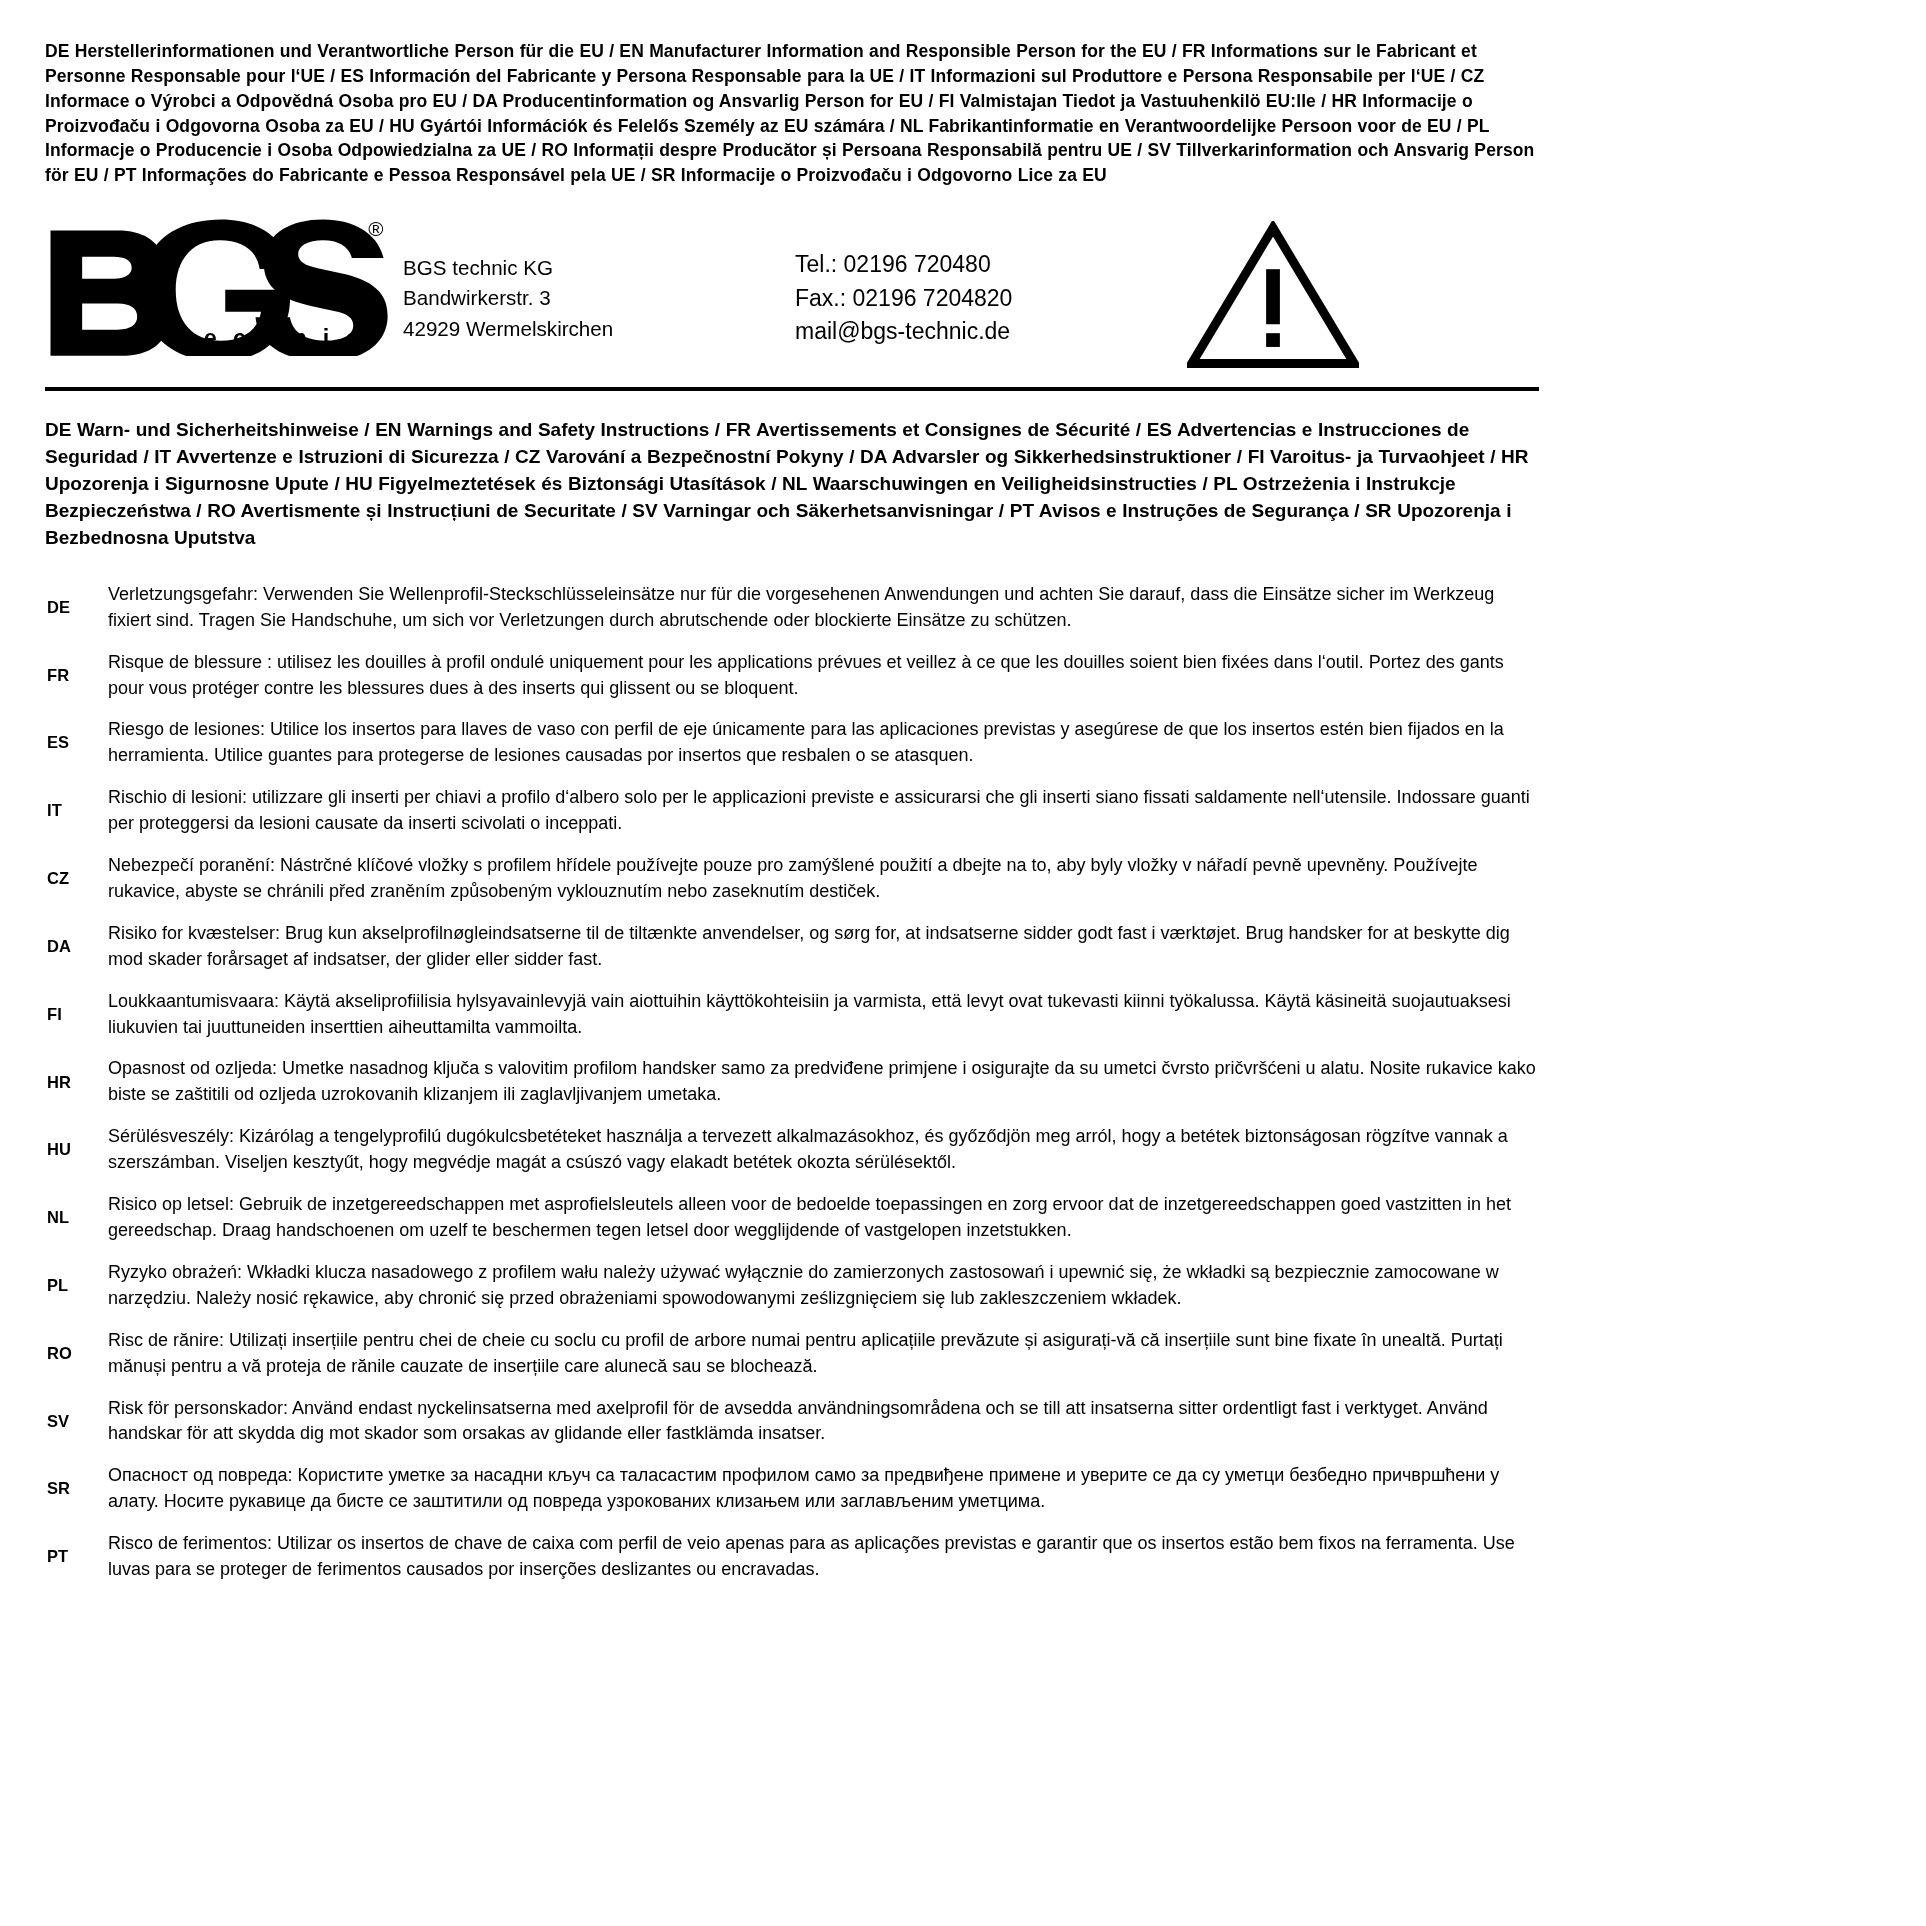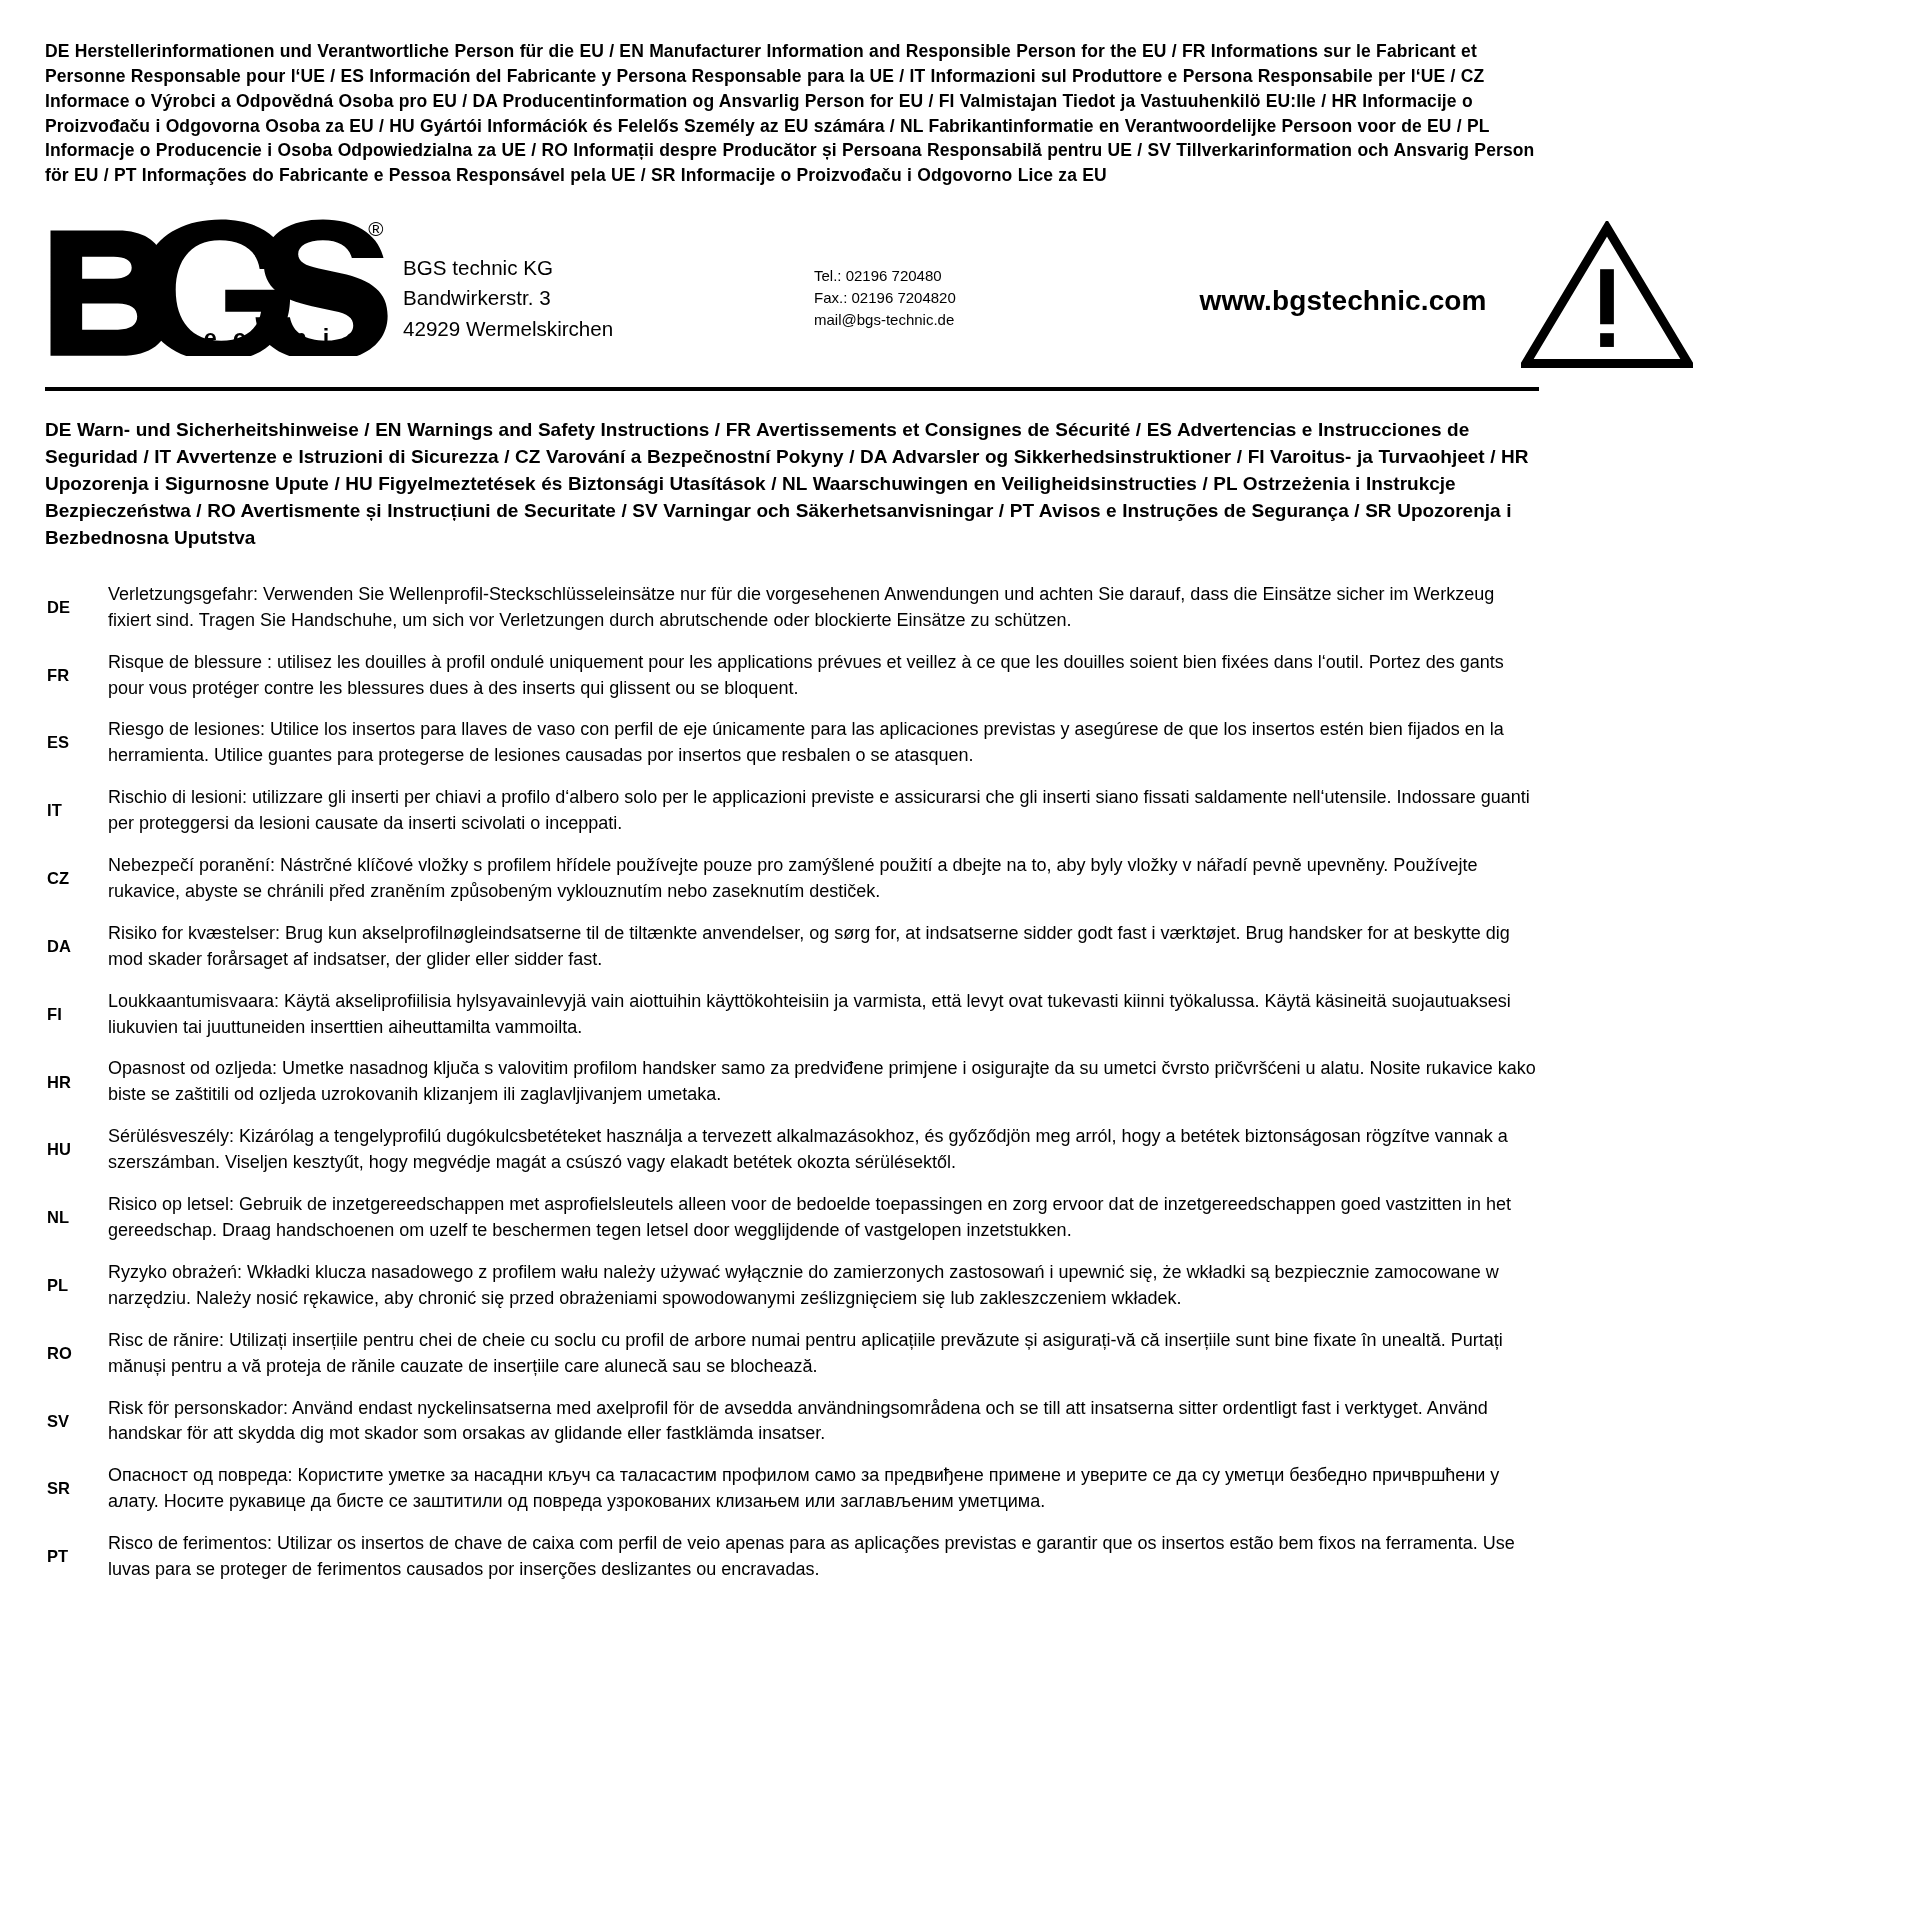--- a/index.html
+++ b/index.html
@@ -52,24 +52,23 @@
     display: block;
   }
   .addr-block {
     flex: 0 0 392px;
     font-size: 20.6px;
     line-height: 1.47;
     padding-top: 13.8px;
   }
   .contact-block {
     flex: 0 0 358px;
-    font-size: 15px;
+    font-size: 23px;
     line-height: 1.47;
     padding-top: 13.8px;
-    margin-left: 19px;
   }
   .web-block {
     flex: 1 1 auto;
     font-size: 28px;
     font-weight: bold;
     padding-top: 19px;
     text-align: left;
     padding-left: 27.5px;
     letter-spacing: 0.1px;
   }
@@ -149,21 +148,20 @@
       <div>Bandwirkerstr. 3</div>
       <div>42929 Wermelskirchen</div>
     </div>
 
     <div class="contact-block">
       <div>Tel.: 02196 720480</div>
       <div>Fax.: 02196 7204820</div>
       <div>mail@bgs-technic.de</div>
     </div>
 
-    <div class="web-block">www.bgstechnic.com</div>
 
     <div class="warn-tri-block">
       <svg width="172" height="148" viewBox="0 0 250 215">
         <polygon points="125,10 243,207 7,207" fill="#ffffff" stroke="#000000" stroke-width="13" stroke-linejoin="miter"></polygon>
         <rect x="115" y="70" width="20" height="80" fill="#000000"></rect>
         <rect x="115" y="163" width="20" height="20" fill="#000000"></rect>
       </svg>
     </div>
   </div>
 

